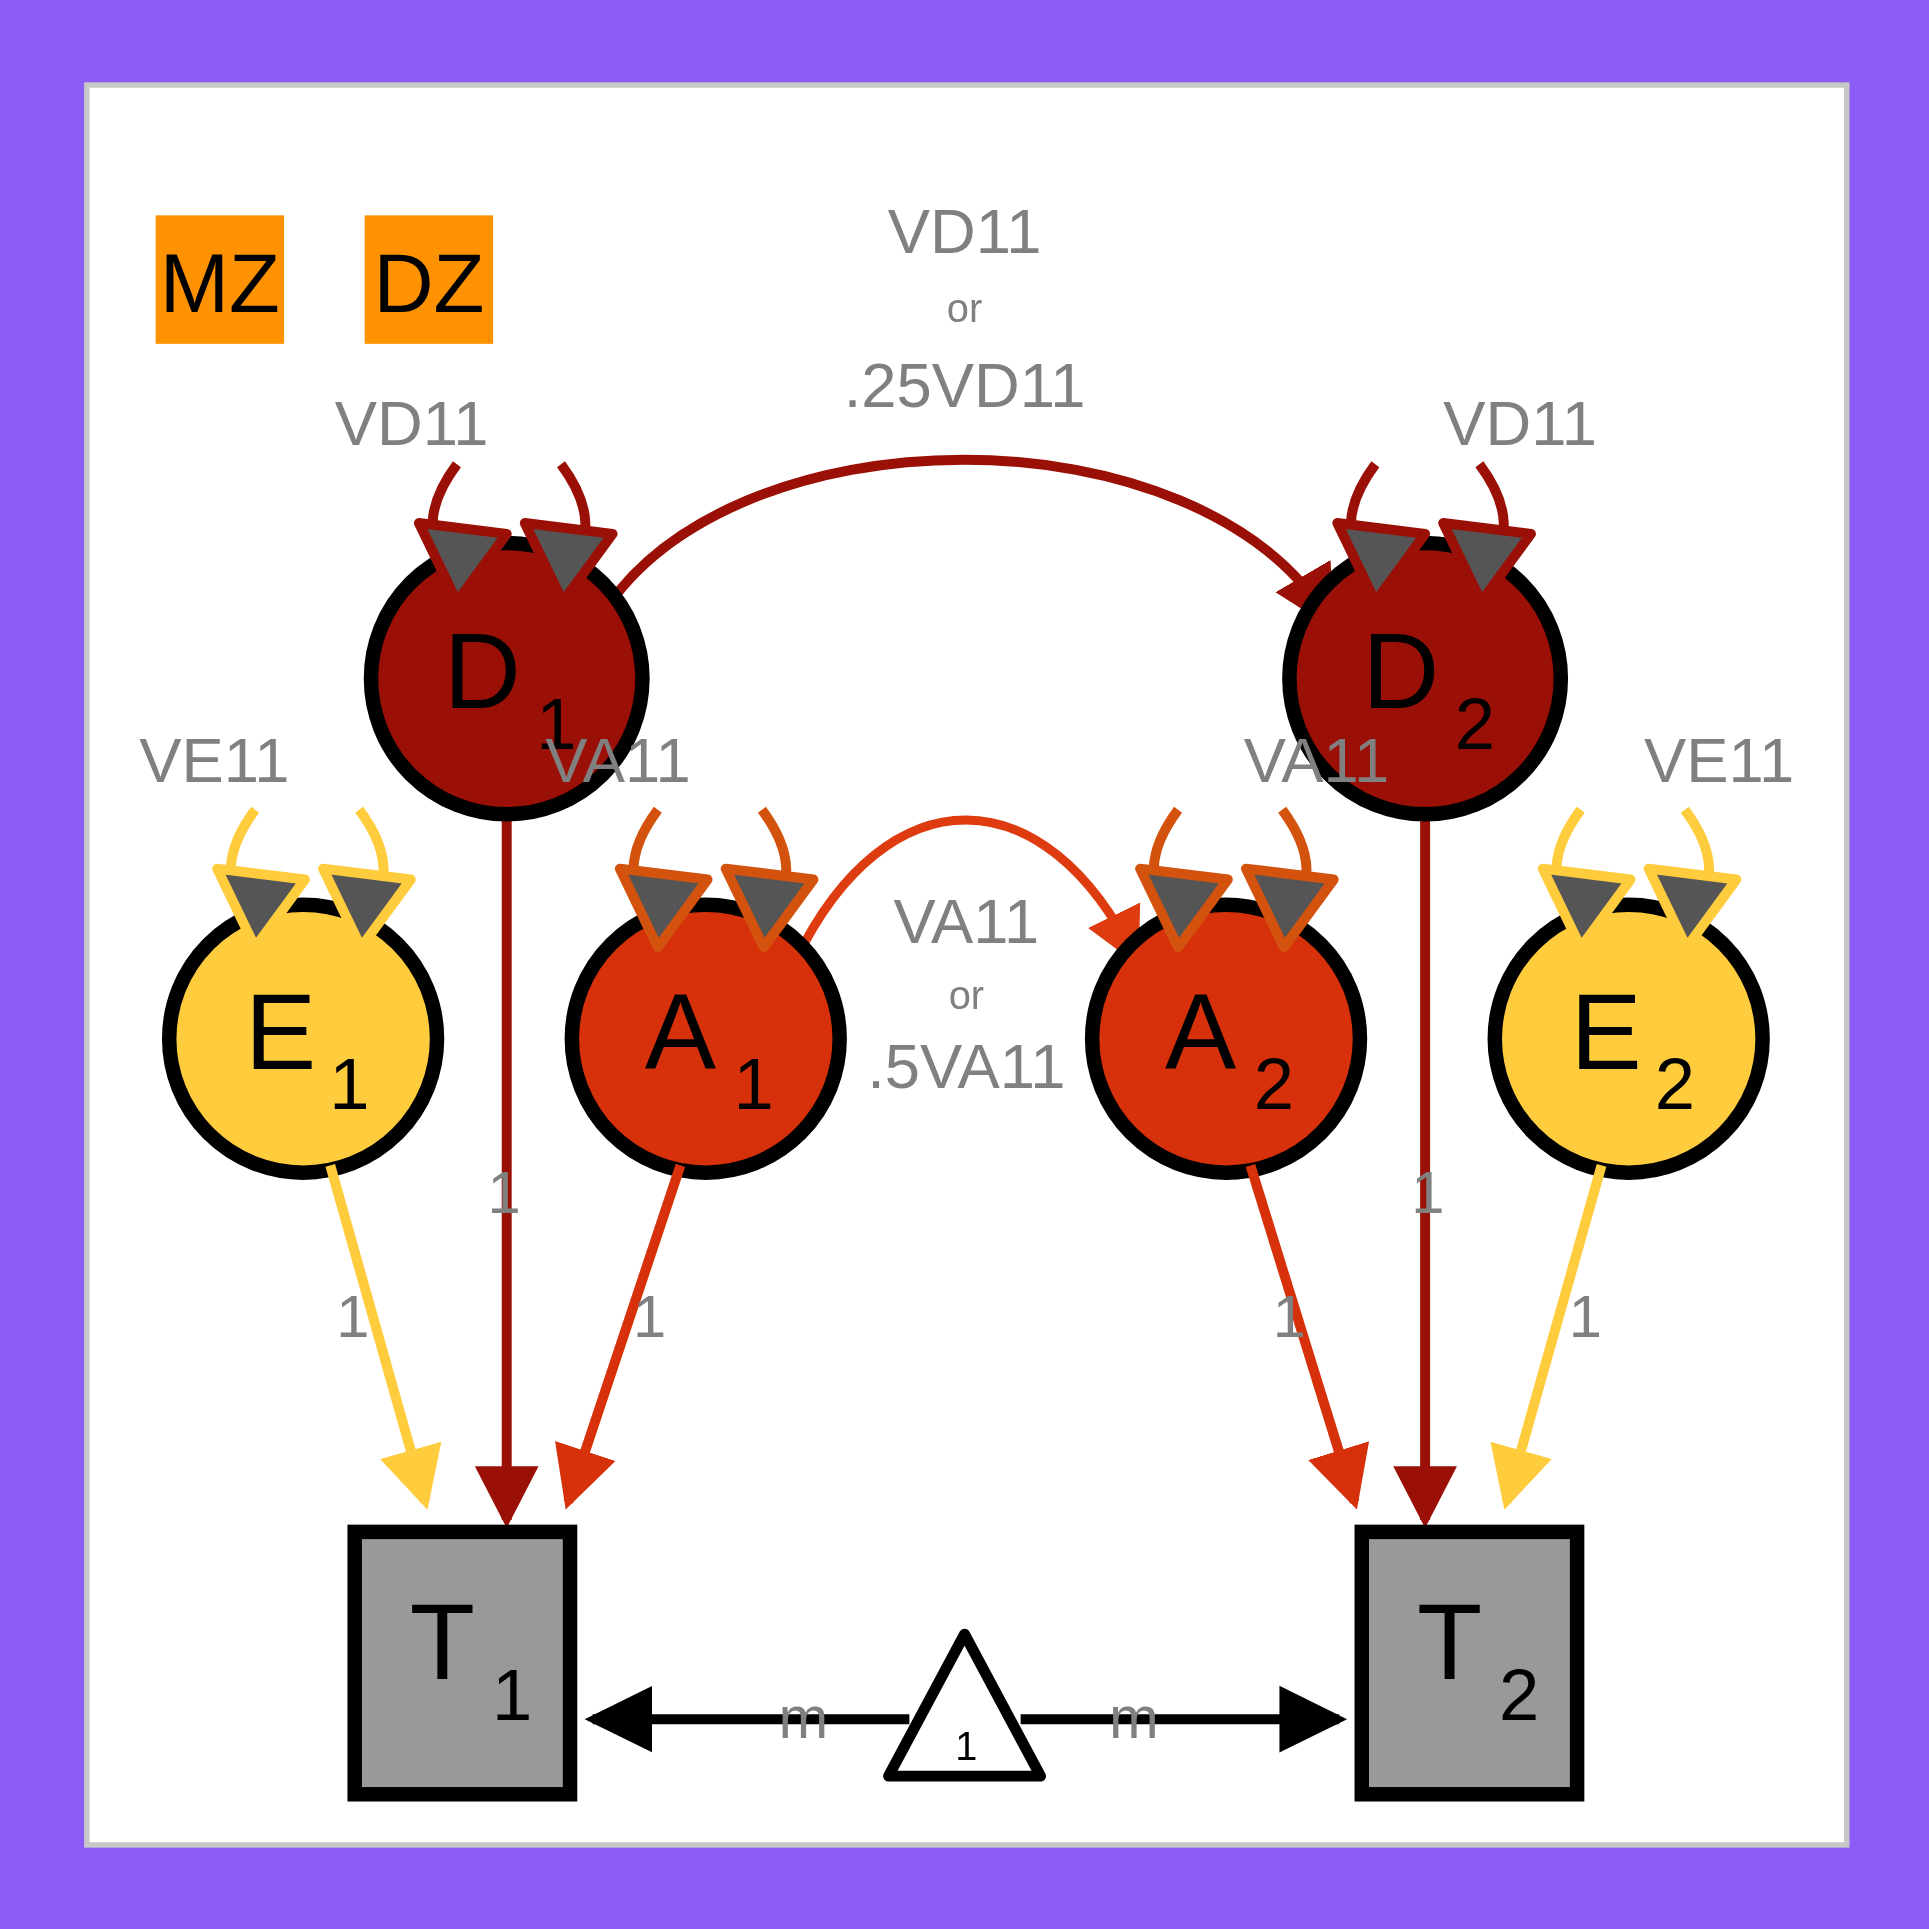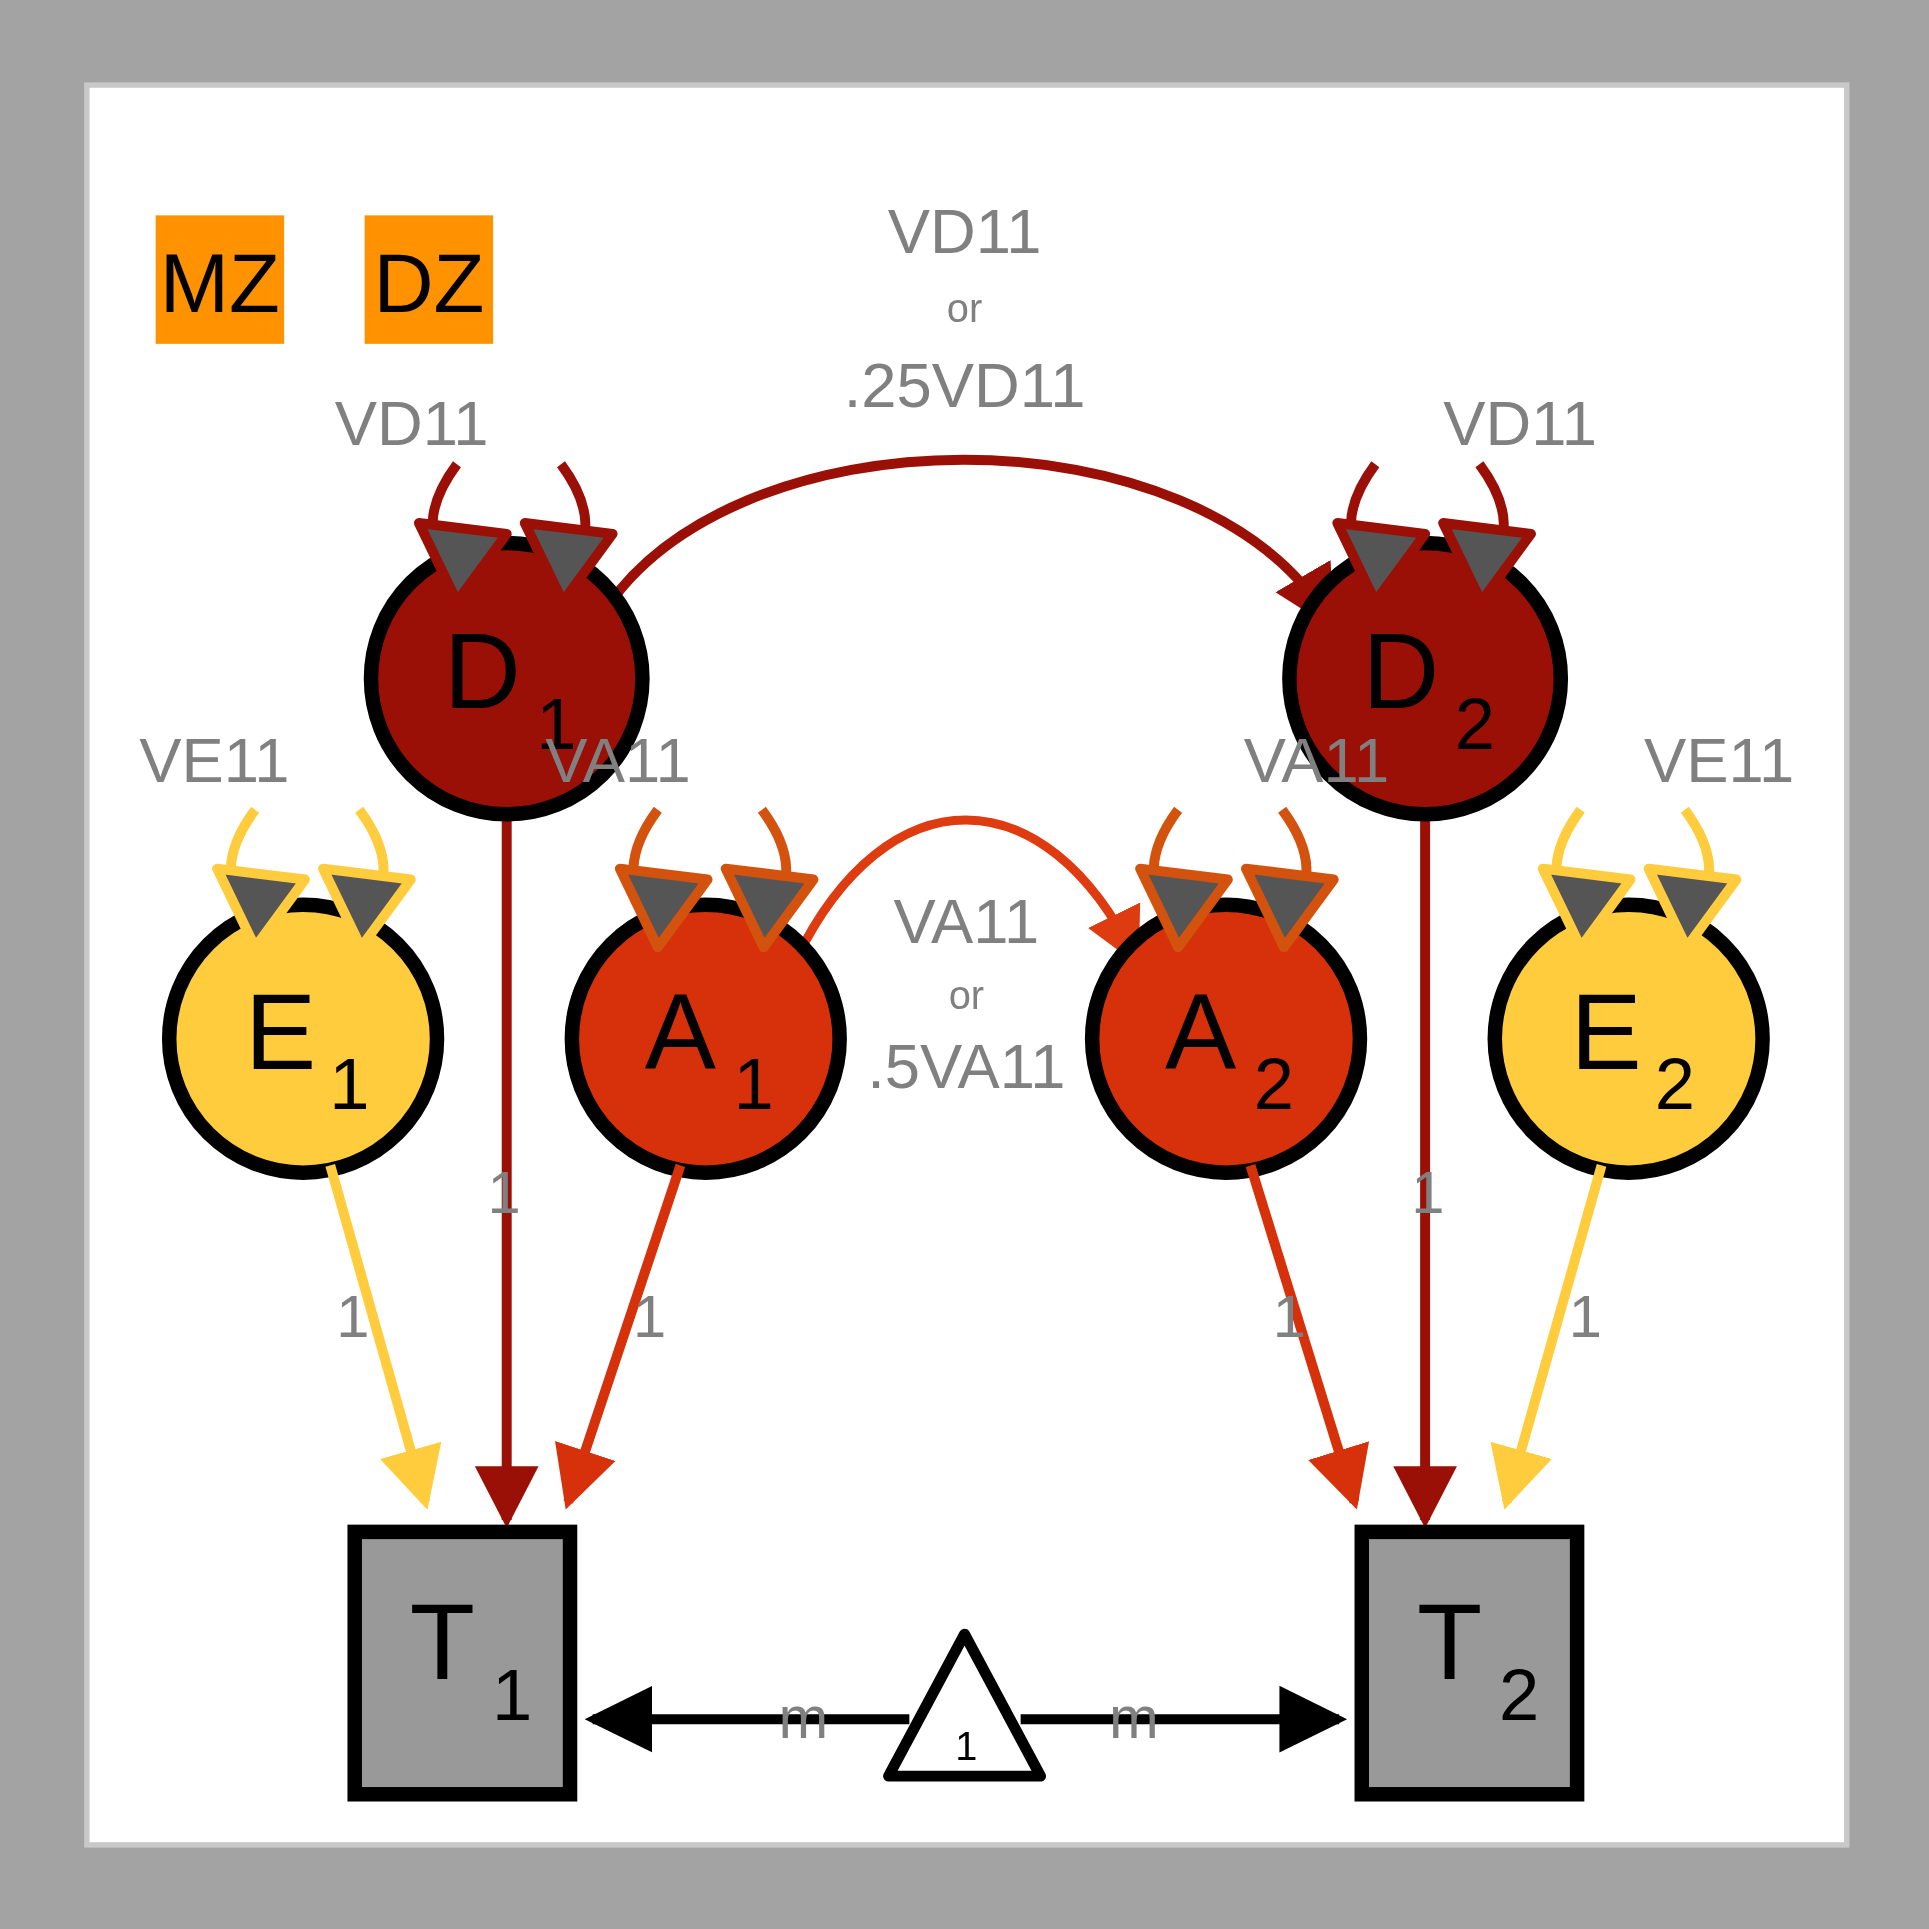--- a/index.html
+++ b/index.html
@@ -10,21 +10,21 @@
   body {
     width: 1930px;
     height: 1930px;
     font-family: "Liberation Sans", sans-serif;
     overflow: hidden;
   }
   #diagram-root {
     position: relative;
     width: 1930px;
     height: 1930px;
-    background: #a3a3a3;
+    background: #8b5cf6;
   }
   svg#path-diagram {
     display: block;
     width: 1930px;
     height: 1930px;
   }
   .node-label {
     font-family: "Liberation Sans", sans-serif;
     font-weight: 400;
     fill: #000000;

